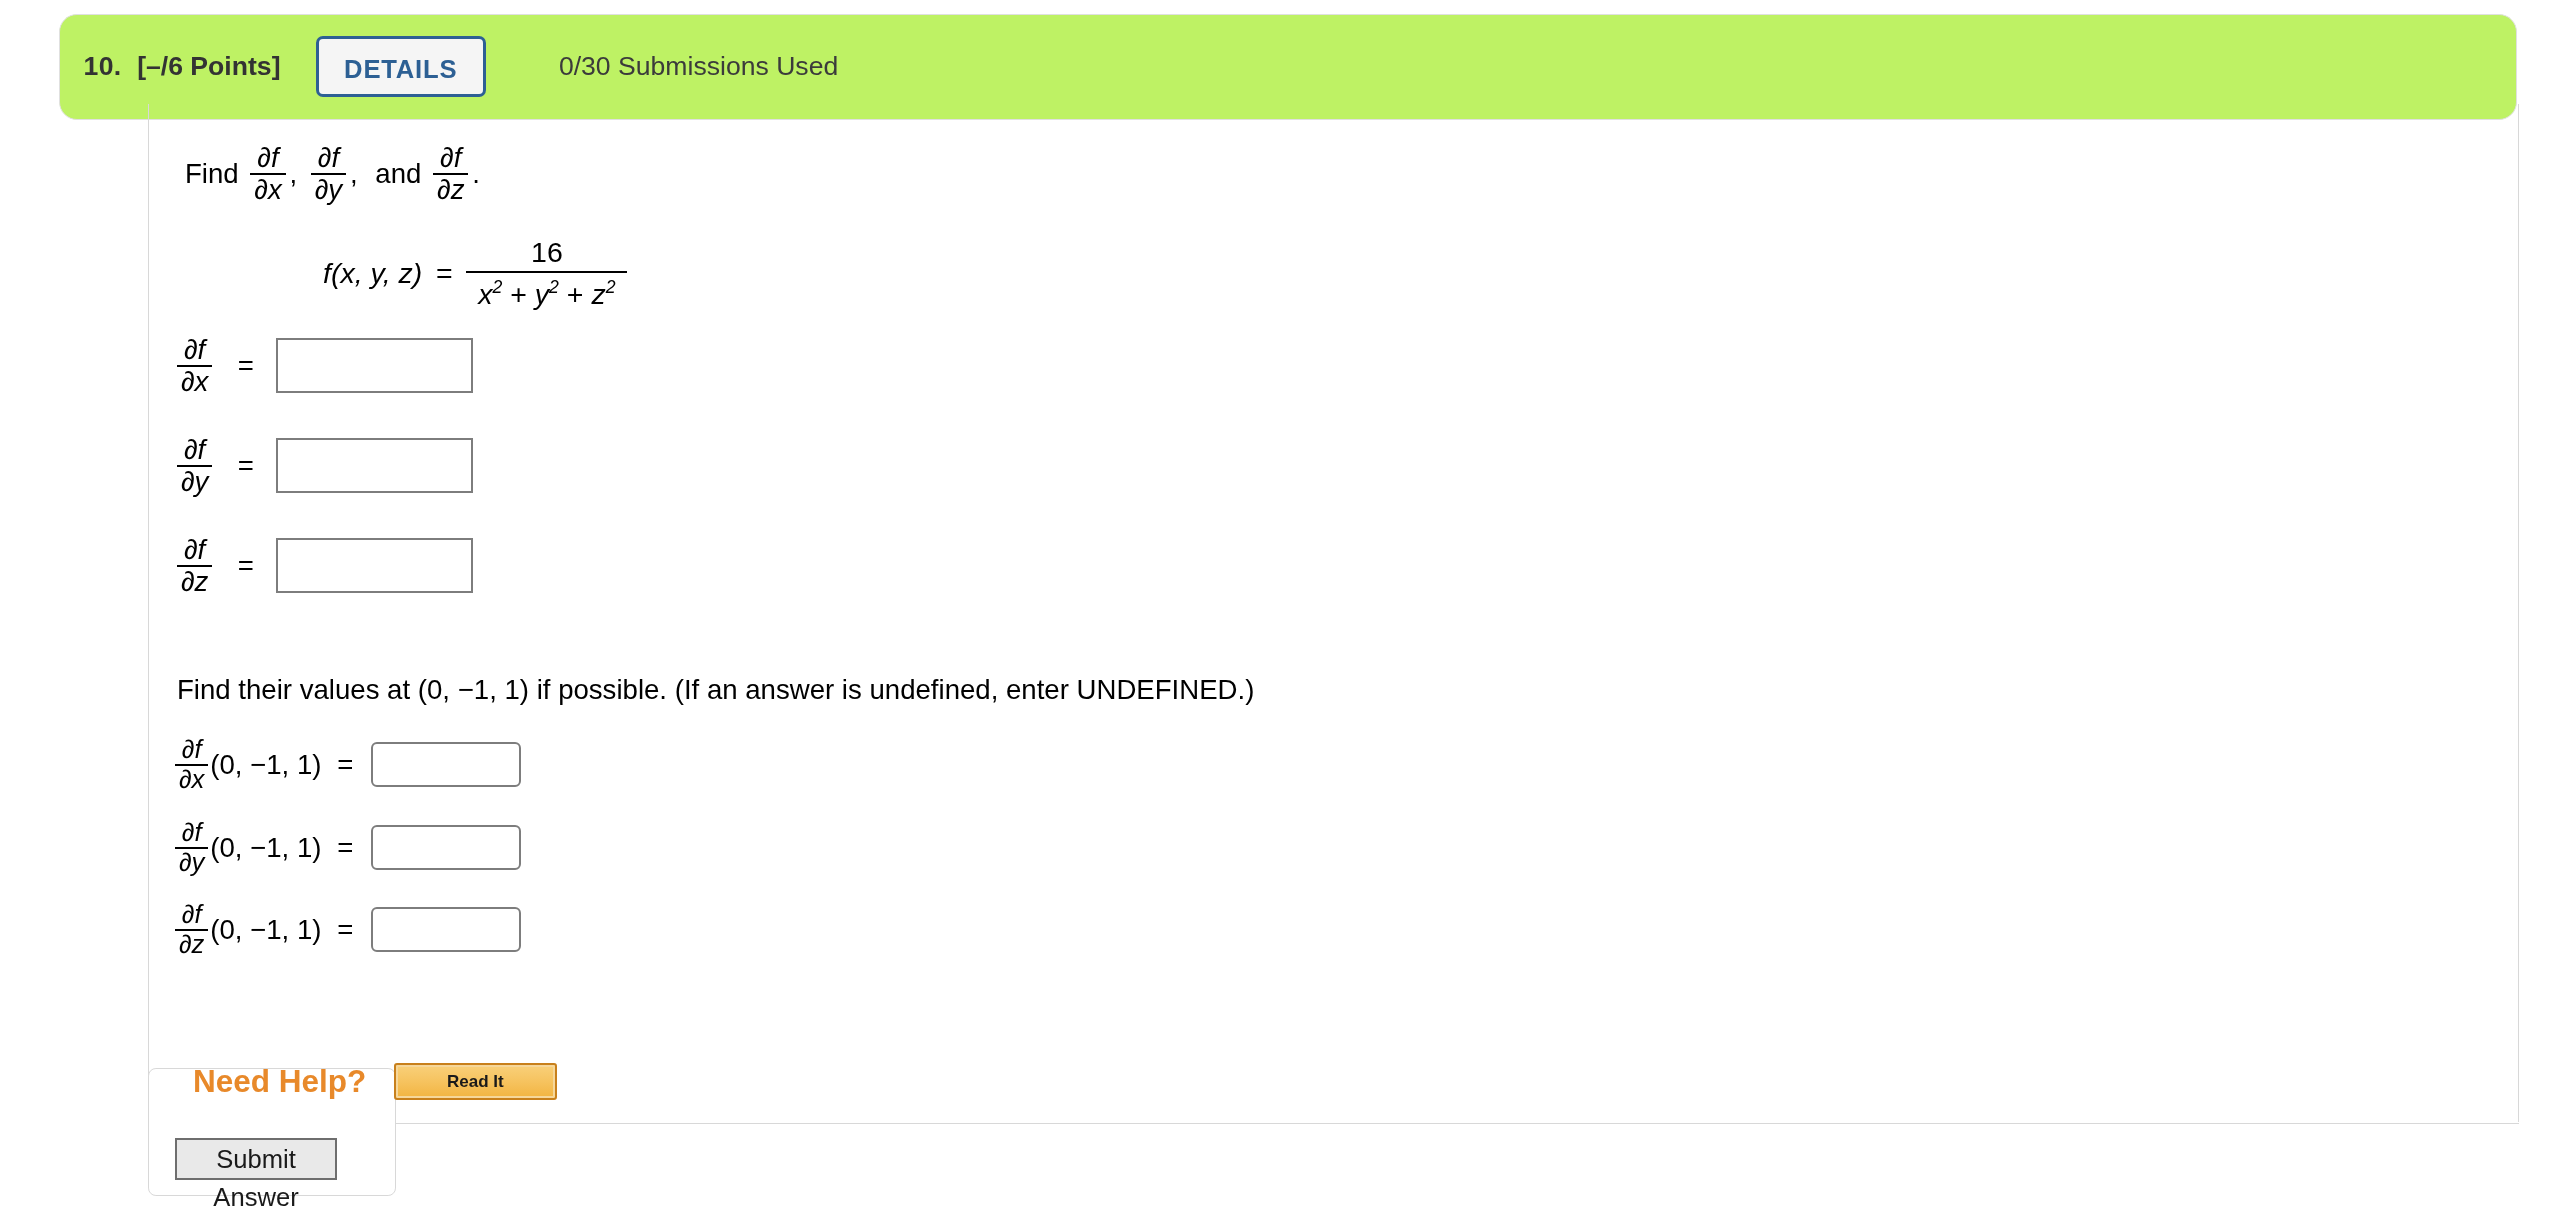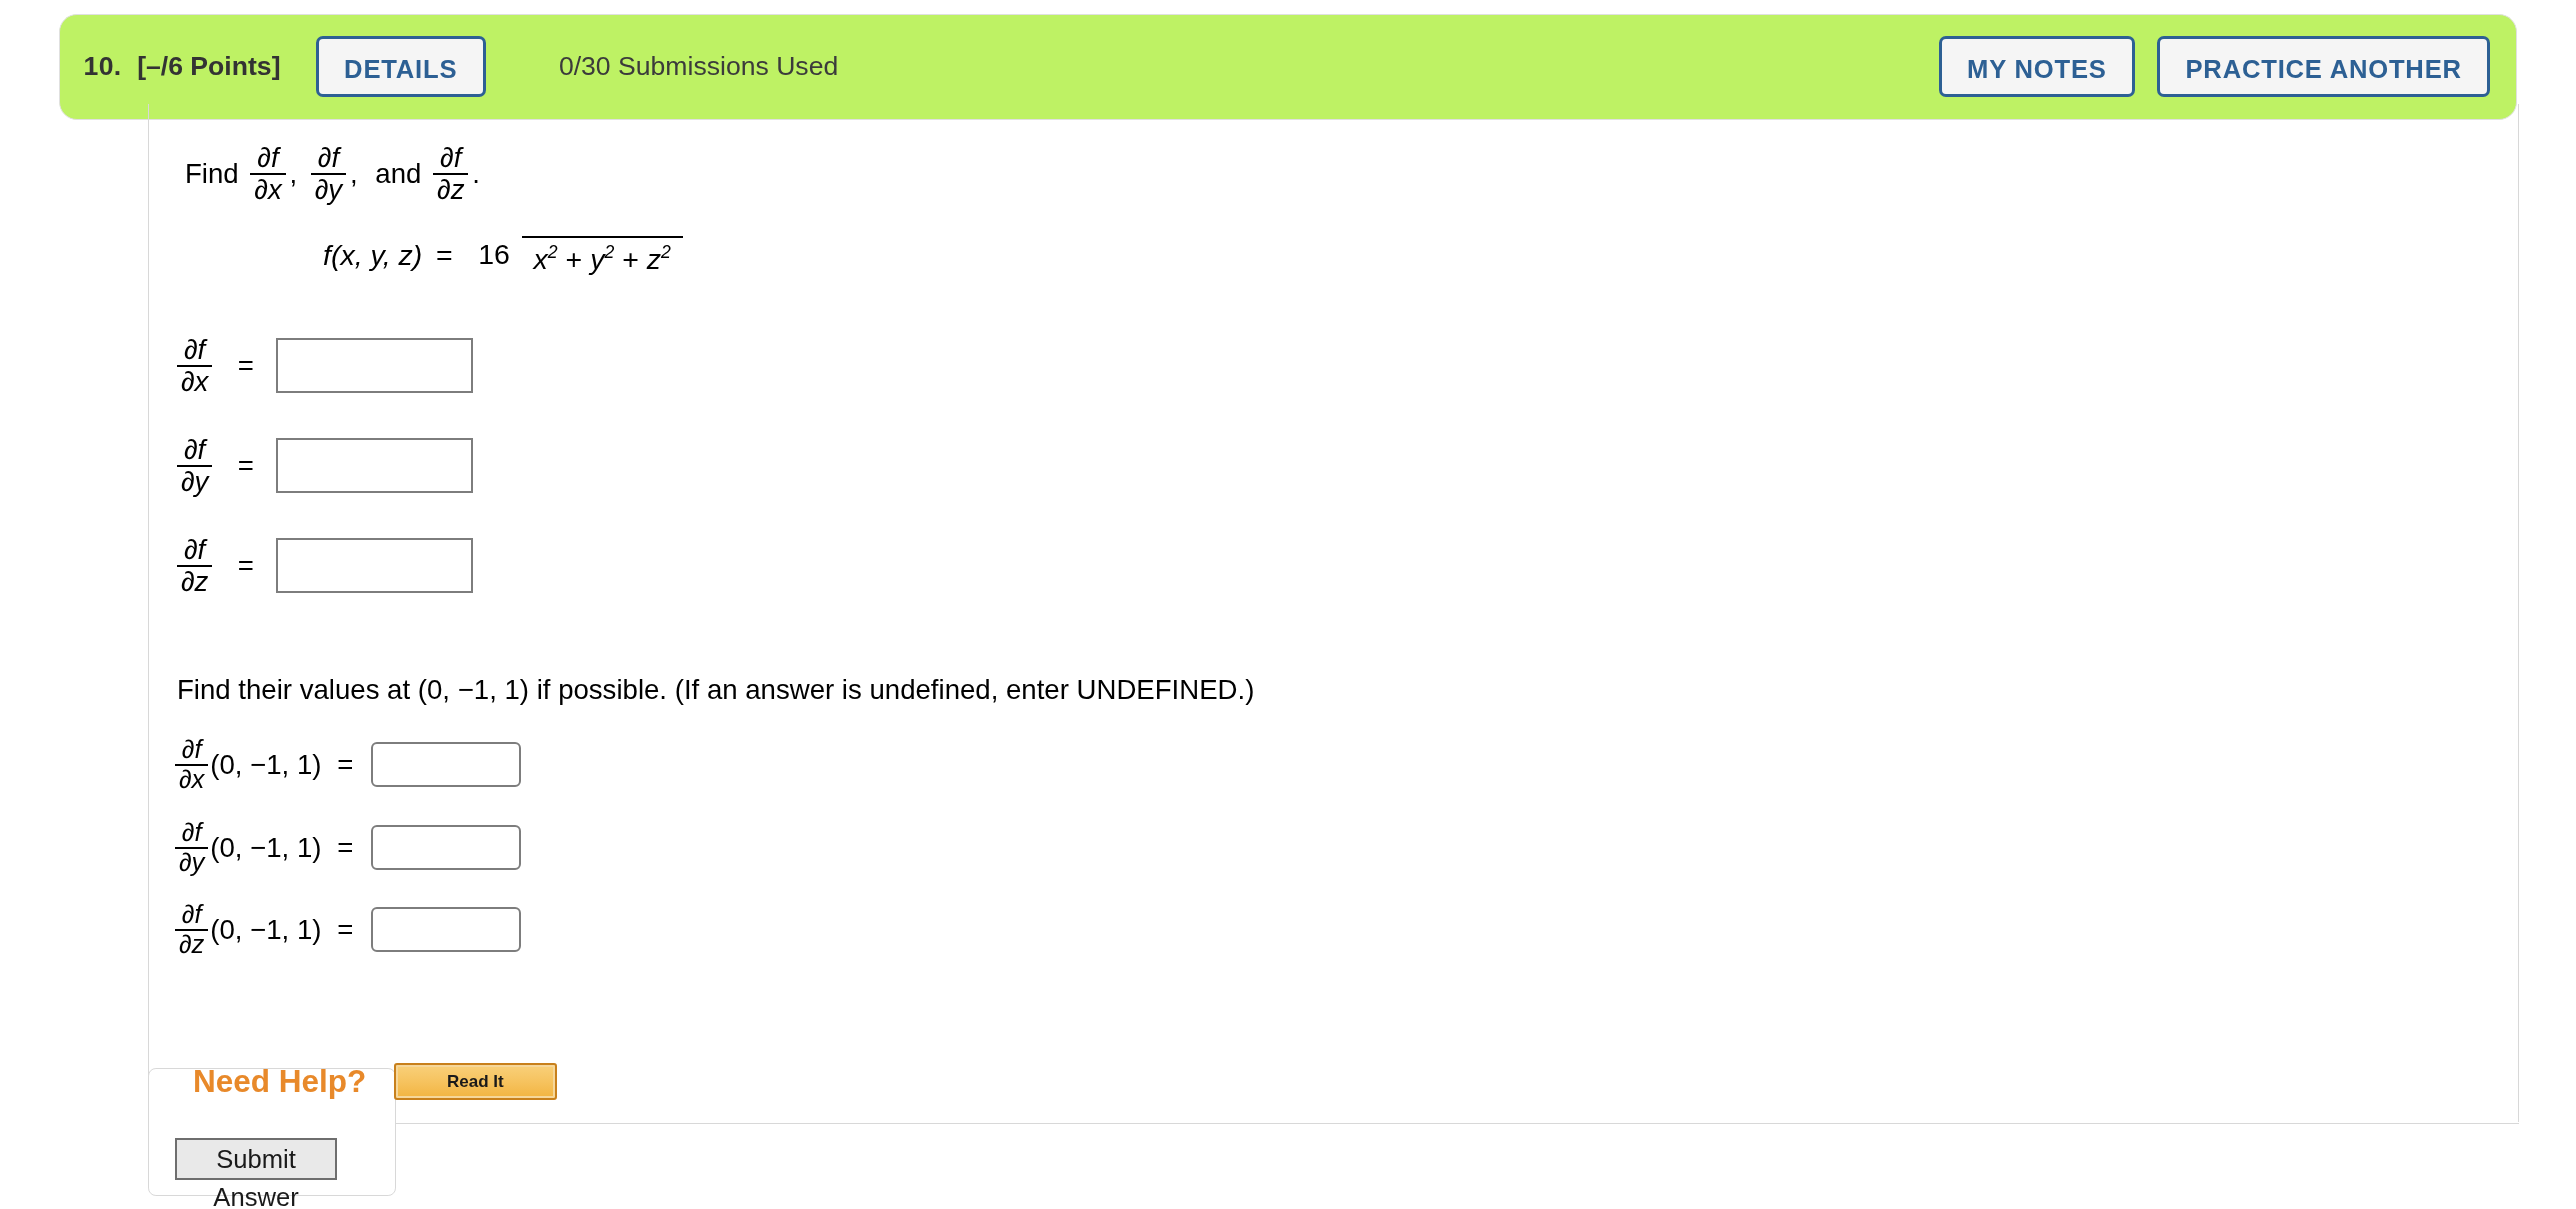--- a/index.html
+++ b/index.html
@@ -137,21 +137,21 @@
     left: 323px;
     top: 236px;
     font-size: 28.5px;
     display: flex;
     align-items: center;
   }
   .fdef .lhs { font-style: italic; white-space: nowrap; }
   .fdef .eq { margin: 0 13.8px; font-style: normal; }
   .fdef .bigfrac {
     display: inline-flex;
-    flex-direction: row;
+    flex-direction: column;
     align-items: center;
   }
   .fdef .bigfrac .num { font-style: normal; padding: 0 11.8px 2px; }
   .fdef .bigfrac .den { padding: 3.9px 11.8px 0; border-top: 2px solid #000; white-space: nowrap; }
 
   
   .ans-row {
     position: absolute;
     display: flex;
     align-items: center;
@@ -246,24 +246,20 @@
   }
 </style>
 </head>
 <body>
 
 <div class="header-card">
   <span class="q-number">10.</span>
   <span class="q-points">[–/6 Points]</span>
   <div class="btn-outline details-btn">DETAILS</div>
   <span class="submissions">0/30 Submissions Used</span>
-  <div class="header-right">
-    <div class="btn-outline">MY NOTES</div>
-    <div class="btn-outline">PRACTICE ANOTHER</div>
-  </div>
 </div>
 
 <div class="body-frame"></div>
 <div class="bottom-divider"></div>
 <div class="submit-box"></div>
 
 <div class="find-line">
   <span class="word">Find</span>
   <span class="frac">
     <span class="num">∂f</span>

